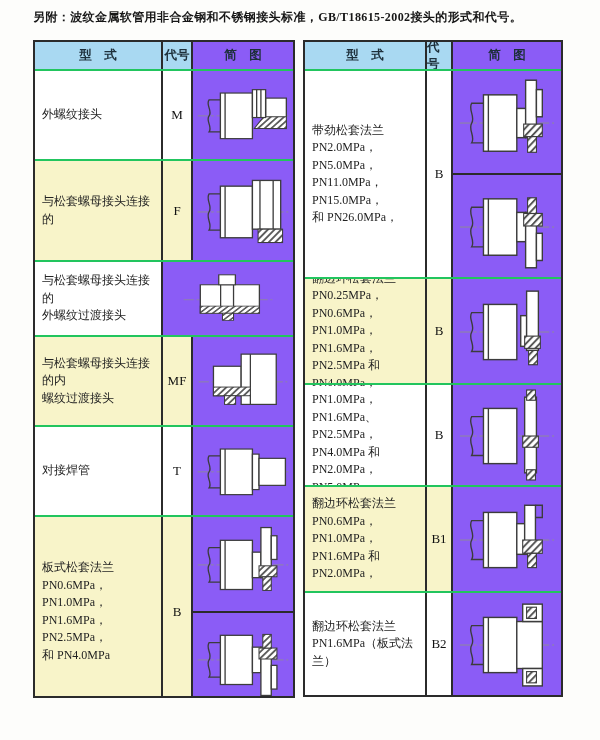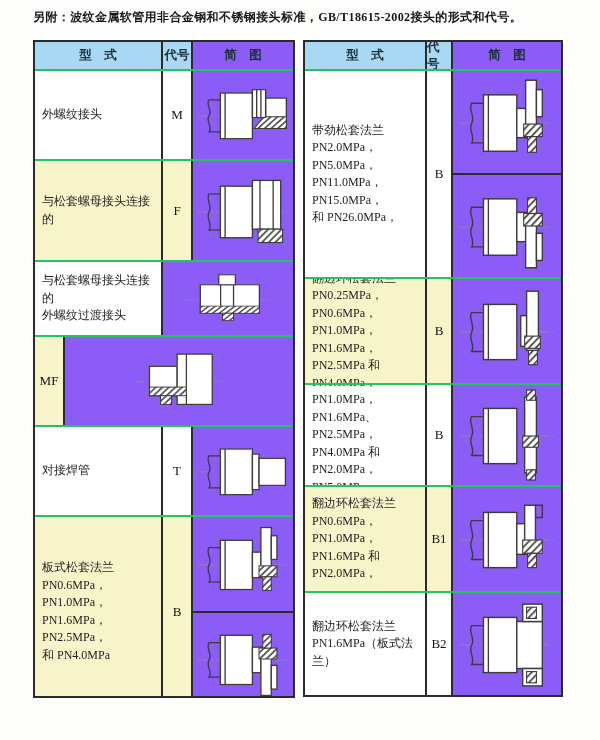--- a/index.html
+++ b/index.html
@@ -199,20 +199,22 @@
   <div class="row" style="height:75px">
     <div class="c-type">与松套螺母接头连接的
 外螺纹过渡接头</div>
     <div class="c-diag">
       <svg class="diag" viewBox="0 0 104 90" width="96" height="64" preserveAspectRatio="none">
           <use href="#d-mm"></use>
         </svg>
     </div>
   </div>
   <div class="row hl" style="height:90px">
+    <div class="c-type">与松套螺母接头连接的内
+螺纹过渡接头</div>
     <div class="c-code">MF</div>
     <div class="c-diag">
       <svg class="diag" viewBox="0 0 104 90" width="96" height="78" preserveAspectRatio="none">
           <use href="#d-mf"></use>
         </svg>
     </div>
   </div>
   <div class="row" style="height:90px">
     <div class="c-type">对接焊管</div>
     <div class="c-code">T</div>

